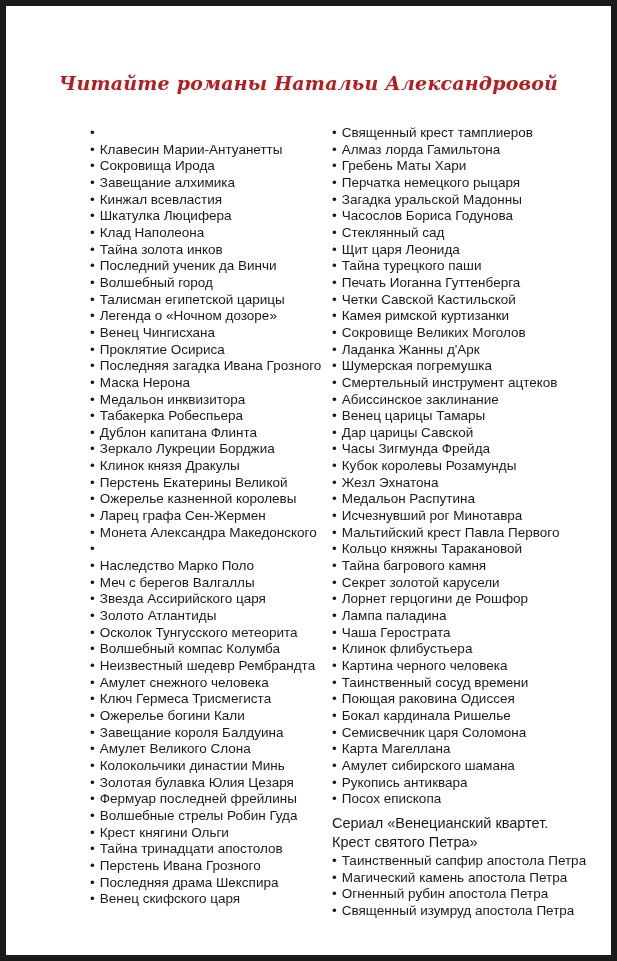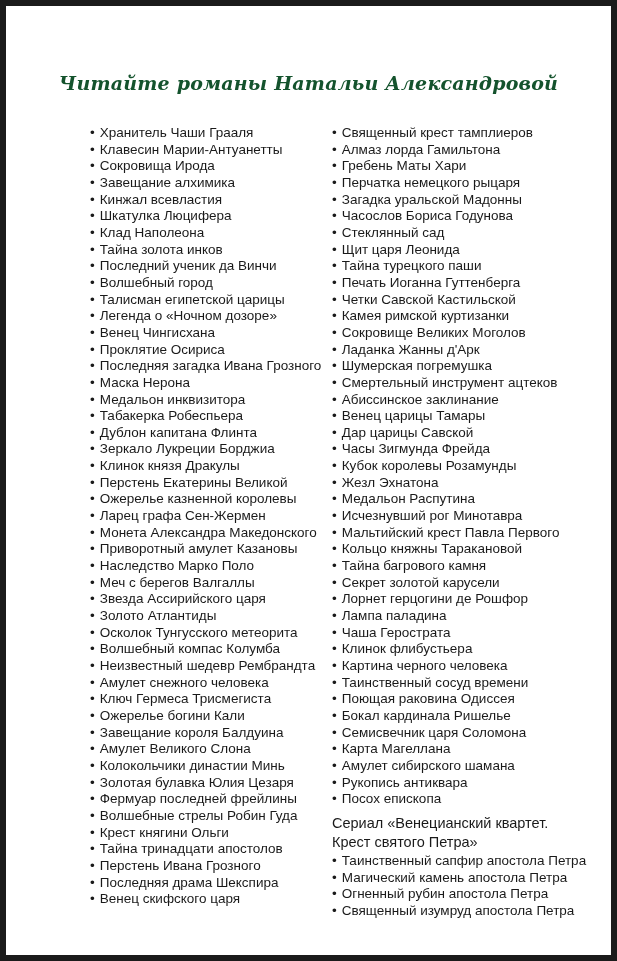--- a/index.html
+++ b/index.html
@@ -22,21 +22,21 @@
     position: absolute;
     top: 66px;
     left: 0;
     width: 100%;
     text-align: center;
     font-family: "DejaVu Serif", serif;
     font-style: italic;
     font-weight: bold;
     font-size: 19px;
     line-height: 23px;
-    color: #14532d;
+    color: #b91c1c;
     letter-spacing: 0.2px;
   }
   .col {
     position: absolute;
     top: 119px;
     font-size: 13.5px;
     line-height: 16.65px;
     white-space: nowrap;
   }
   .col-left  { left: 84px;  width: 242px; }
@@ -64,21 +64,20 @@
 
 <div class="page">
 
   <div class="series-header">
     <div>Читайте романы Натальи Александровой</div>
   </div>
 
   <div class="col col-left">
       <div class="book-item">
         <span class="bullet">•</span>
-        <span class="item-text">Хранитель Чаши Грааля</span>
       </div>
       <div class="book-item">
         <span class="bullet">•</span>
         <span class="item-text">Клавесин Марии-Антуанетты</span>
       </div>
       <div class="book-item">
         <span class="bullet">•</span>
         <span class="item-text">Сокровища Ирода</span>
       </div>
       <div class="book-item">
@@ -164,21 +163,20 @@
       <div class="book-item">
         <span class="bullet">•</span>
         <span class="item-text">Ларец графа Сен-Жермен</span>
       </div>
       <div class="book-item">
         <span class="bullet">•</span>
         <span class="item-text">Монета Александра Македонского</span>
       </div>
       <div class="book-item">
         <span class="bullet">•</span>
-        <span class="item-text">Приворотный амулет Казановы</span>
       </div>
       <div class="book-item">
         <span class="bullet">•</span>
         <span class="item-text">Наследство Марко Поло</span>
       </div>
       <div class="book-item">
         <span class="bullet">•</span>
         <span class="item-text">Меч с берегов Валгаллы</span>
       </div>
       <div class="book-item">

